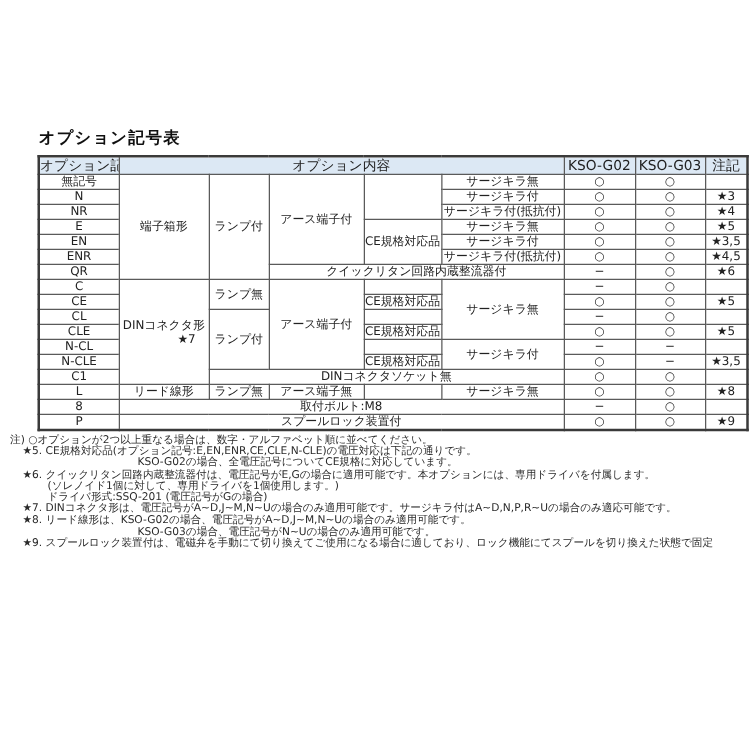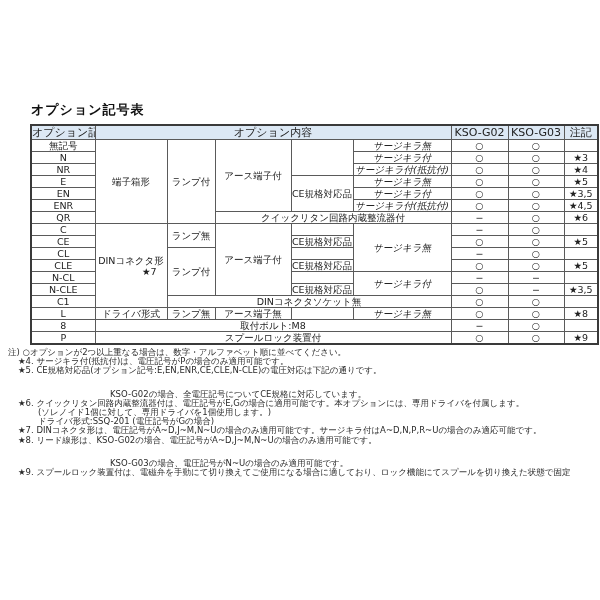--- a/index.html
+++ b/index.html
@@ -29,34 +29,34 @@
     text-align:center; vertical-align:middle;
     padding:0; height:11px; line-height:11px;
     overflow:hidden; white-space:nowrap;
     color:#222;
   }
   table.opt th {
     background:#dce8f4;
     font-size:11px;
     height:13px; line-height:13px;
   }
-  td.surge { text-align:left; padding-left:3px; font-size:9px;font-style:italic; }
+  td.surge { text-align:left; padding-left:3px; font-size:9px; }
   td.mark  { color:#8d8d8d; font-size:11px; }
   td.noteref { font-size:9px; }
   td.group { font-size:9.5px; }
   .din-ref { text-align:right; padding-right:10px; }
 
   .notes {
     position:absolute; left:8px; top:348px;
     font-size:8.5px; line-height:9.2px;
     color:#2a2a2a; white-space:nowrap;
   }
   .notes .i0 { padding-left:10px; }
   .notes .i1 { padding-left:30px; }
-  .notes .i2 { padding-left:102px;margin-top:14px; }
+  .notes .i2 { padding-left:102px; }
 </style>
 </head>
 <body>
 
 <div class="page">
 
   <div class="title">オプション記号表</div>
 
   <table class="opt">
     <colgroup>
@@ -187,21 +187,21 @@
       </tr>
       <tr>
         <td>C1</td>
         <td colspan="4">DINコネクタソケット無</td>
         <td class="mark">○</td>
         <td class="mark">○</td>
         <td class="noteref"></td>
       </tr>
       <tr>
         <td>L</td>
-        <td class="group">ドライバ形式</td>
+        <td class="group">リード線形</td>
         <td class="group">ランプ無</td>
         <td class="group">アース端子無</td>
         <td></td>
         <td class="surge">サージキラ無</td>
         <td class="mark">○</td>
         <td class="mark">○</td>
         <td class="noteref">★8</td>
       </tr>
       <tr>
         <td>8</td>
@@ -215,21 +215,20 @@
         <td colspan="5">スプールロック装置付</td>
         <td class="mark">○</td>
         <td class="mark">○</td>
         <td class="noteref">★9</td>
       </tr>
     </tbody>
   </table>
 
   <div class="notes">
     <div>注) ○オプションが2つ以上重なる場合は、数字・アルファベット順に並べてください。</div>
-    <div class="i0">★4. サージキラ付(抵抗付)は、電圧記号がPの場合のみ適用可能です。</div>
     <div class="i0">★5. CE規格対応品(オプション記号:E,EN,ENR,CE,CLE,N-CLE)の電圧対応は下記の通りです。</div>
     <div class="i2">KSO-G02の場合、全電圧記号についてCE規格に対応しています。</div>
     <div class="i0">★6. クイックリタン回路内蔵整流器付は、電圧記号がE,Gの場合に適用可能です。本オプションには、専用ドライバを付属します。</div>
     <div class="i1">(ソレノイド1個に対して、専用ドライバを1個使用します。)</div>
     <div class="i1">ドライバ形式:SSQ-201 (電圧記号がGの場合)</div>
     <div class="i0">★7. DINコネクタ形は、電圧記号がA~D,J~M,N~Uの場合のみ適用可能です。サージキラ付はA~D,N,P,R~Uの場合のみ適応可能です。</div>
     <div class="i0">★8. リード線形は、KSO-G02の場合、電圧記号がA~D,J~M,N~Uの場合のみ適用可能です。</div>
     <div class="i2">KSO-G03の場合、電圧記号がN~Uの場合のみ適用可能です。</div>
     <div class="i0">★9. スプールロック装置付は、電磁弁を手動にて切り換えてご使用になる場合に適しており、ロック機能にてスプールを切り換えた状態で固定</div>
   </div>

